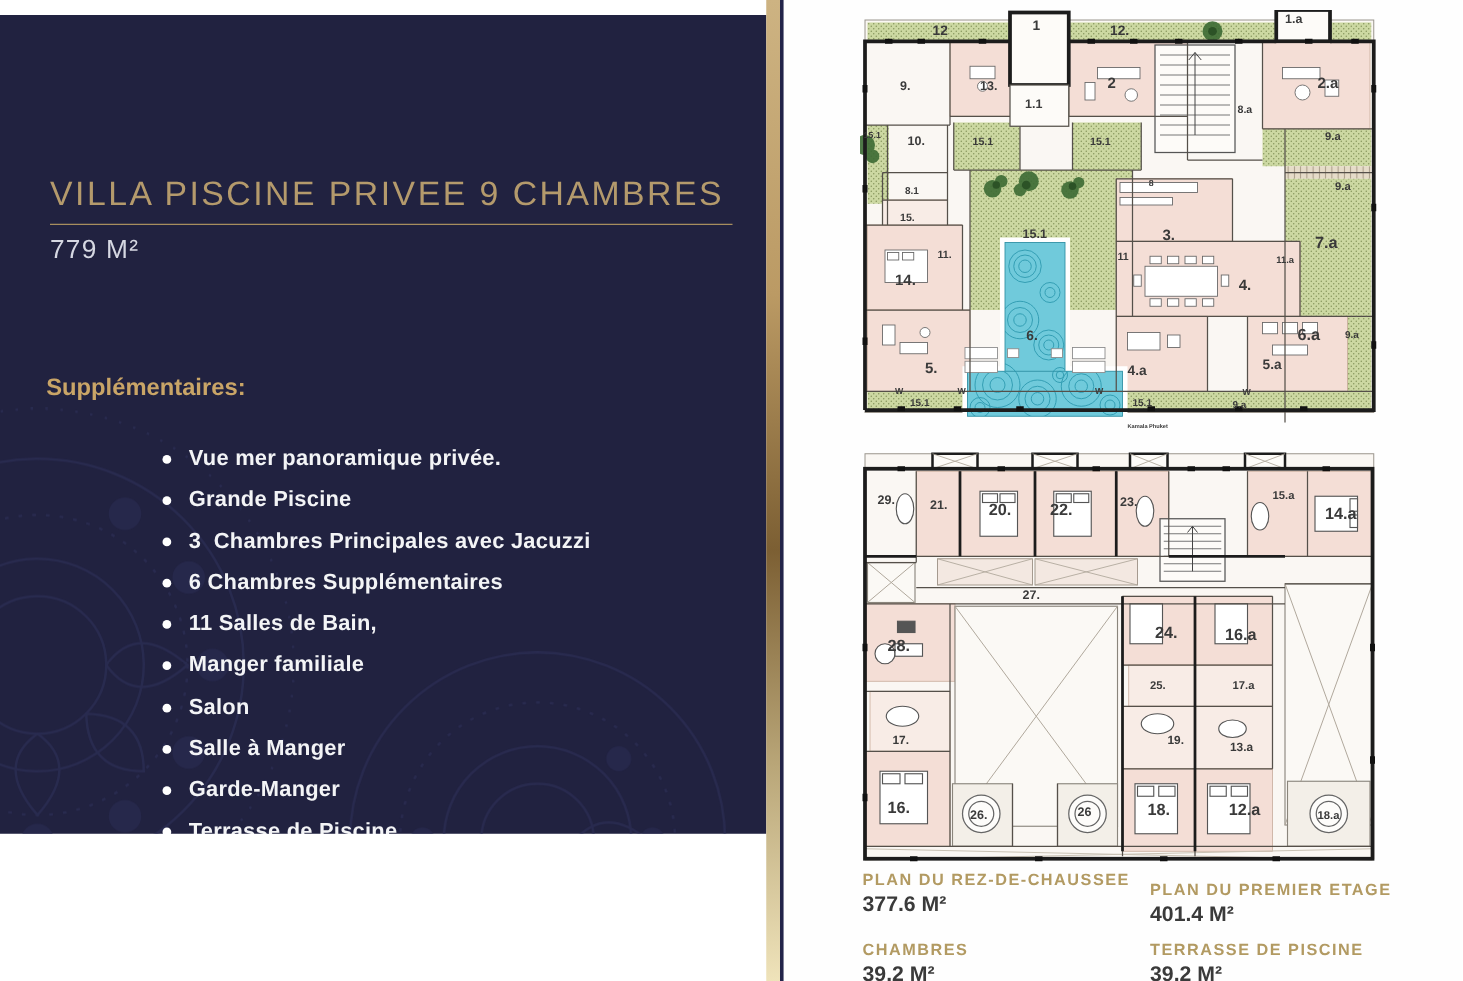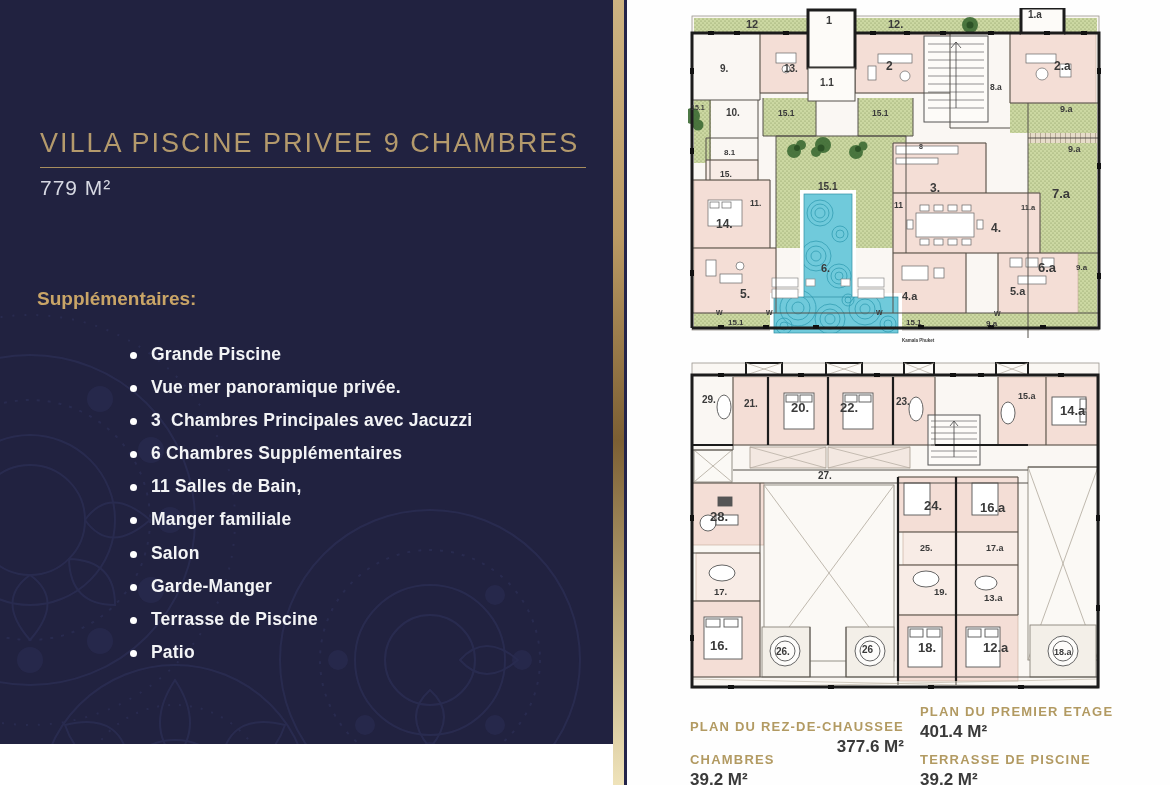--- a/index.html
+++ b/index.html
@@ -6,21 +6,21 @@
     --navy:#212240; --mandala:#2e3055; --gold:#b49a6c; --gold-bright:#c9a567;
     --text-light:#e8e9ef; --caption-gold:#b29a62; --value-dark:#3a3a3a;
     --plan-pink:#f4ded6; --plan-green:#ccd8a2; --pool:#70cadb; --wall:#1c1c1c;
   }
   *{margin:0;padding:0;box-sizing:border-box;}
   html,body{width:1170px;height:785px;overflow:hidden;}
   body{font-family:"Liberation Sans",sans-serif;background:#fff;}
   .page{position:relative;width:1170px;height:785px;overflow:hidden;}
 
   
-  .left-panel{position:absolute;left:0;top:0;width:613px;height:744px;background:var(--navy);overflow:hidden;}
+  .left-panel{position:absolute;left:0;top:12px;width:613px;height:655px;background:var(--navy);overflow:hidden;}
   .mandala{position:absolute;left:0;top:0;pointer-events:none;}
   .left-content{position:relative;z-index:2;}
   .villa-title{position:absolute;left:40px;top:128px;width:560px;color:var(--gold);
     font-size:27px;font-weight:400;letter-spacing:2px;white-space:nowrap;}
   .title-rule{position:absolute;left:40px;top:167px;width:546px;height:1px;background:#a78e5e;border:0;}
   .villa-area{position:absolute;left:40px;top:176px;color:#d6d8e2;font-size:21px;font-weight:400;letter-spacing:1px;}
   .features-heading{position:absolute;left:37px;top:288px;color:var(--gold-bright);font-size:19px;font-weight:bold;}
   .features{position:absolute;left:130px;top:344px;list-style:none;width:470px;}
   .features li{display:flex;align-items:flex-start;height:33.1px;color:#f3f4f6;}
   .features li .dot{flex:0 0 auto;width:7px;height:7px;border-radius:50%;background:#fff;margin:8px 14px 0 0;}
@@ -34,21 +34,21 @@
   
   .right-panel{position:absolute;left:627px;top:0;width:543px;height:785px;background:#fefefe;}
   .plan{position:absolute;}
   .plan-ground{left:61px;top:8px;}
   .plan-first{left:61px;top:355px;}
   svg text{font-family:"Liberation Sans",sans-serif;fill:#3a3a3a;font-weight:bold;}
 
   .caption{position:absolute;}
   .caption .cap{color:var(--caption-gold);font-size:13px;font-weight:bold;letter-spacing:1.2px;white-space:nowrap;}
   .caption .val{color:var(--value-dark);font-size:17px;font-weight:bold;margin-top:3px;}
-  .cap-g1{left:63px;top:719px;text-align:right;} .cap-g2{left:63px;top:752px;}
+  .cap-g1{left:63px;top:696px;} .cap-g2{left:63px;top:752px;}
   .cap-f1{left:293px;top:704px;} .cap-f2{left:293px;top:752px;}
 </style>
 </head>
 <body>
 
 <div class="page">
 
   <div class="left-panel">
     <svg class="mandala" width="613" height="785" viewBox="0 0 613 785">
       <g fill="none" stroke="#31335c" stroke-width="2" opacity="0.55">
@@ -98,45 +98,49 @@
       </g>
     </svg>
     <div class="left-content">
       <div class="villa-title">VILLA PISCINE PRIVEE 9 CHAMBRES</div>
       <hr class="title-rule">
       <div class="villa-area">779 M²</div>
       <div class="features-heading">Supplémentaires:</div>
       <ul class="features">
           <li>
             <span class="dot"></span>
+            <span class="txt">Vue mer panoramique privée.</span>
+          </li>
+          <li>
+            <span class="dot"></span>
             <span class="txt">Grande Piscine</span>
           </li>
           <li>
             <span class="dot"></span>
-            <span class="txt">Vue mer panoramique privée.</span>
-          </li>
-          <li>
-            <span class="dot"></span>
             <span class="txt">3  Chambres Principales avec Jacuzzi</span>
           </li>
           <li>
             <span class="dot"></span>
             <span class="txt">6 Chambres Supplémentaires</span>
           </li>
           <li>
             <span class="dot"></span>
             <span class="txt">11 Salles de Bain,</span>
           </li>
           <li>
             <span class="dot"></span>
             <span class="txt">Manger familiale</span>
           </li>
           <li>
             <span class="dot"></span>
             <span class="txt">Salon</span>
+          </li>
+          <li>
+            <span class="dot"></span>
+            <span class="txt">Salle à Manger</span>
           </li>
           <li>
             <span class="dot"></span>
             <span class="txt">Garde-Manger</span>
           </li>
           <li>
             <span class="dot"></span>
             <span class="txt">Terrasse de Piscine</span>
           </li>
           <li>

